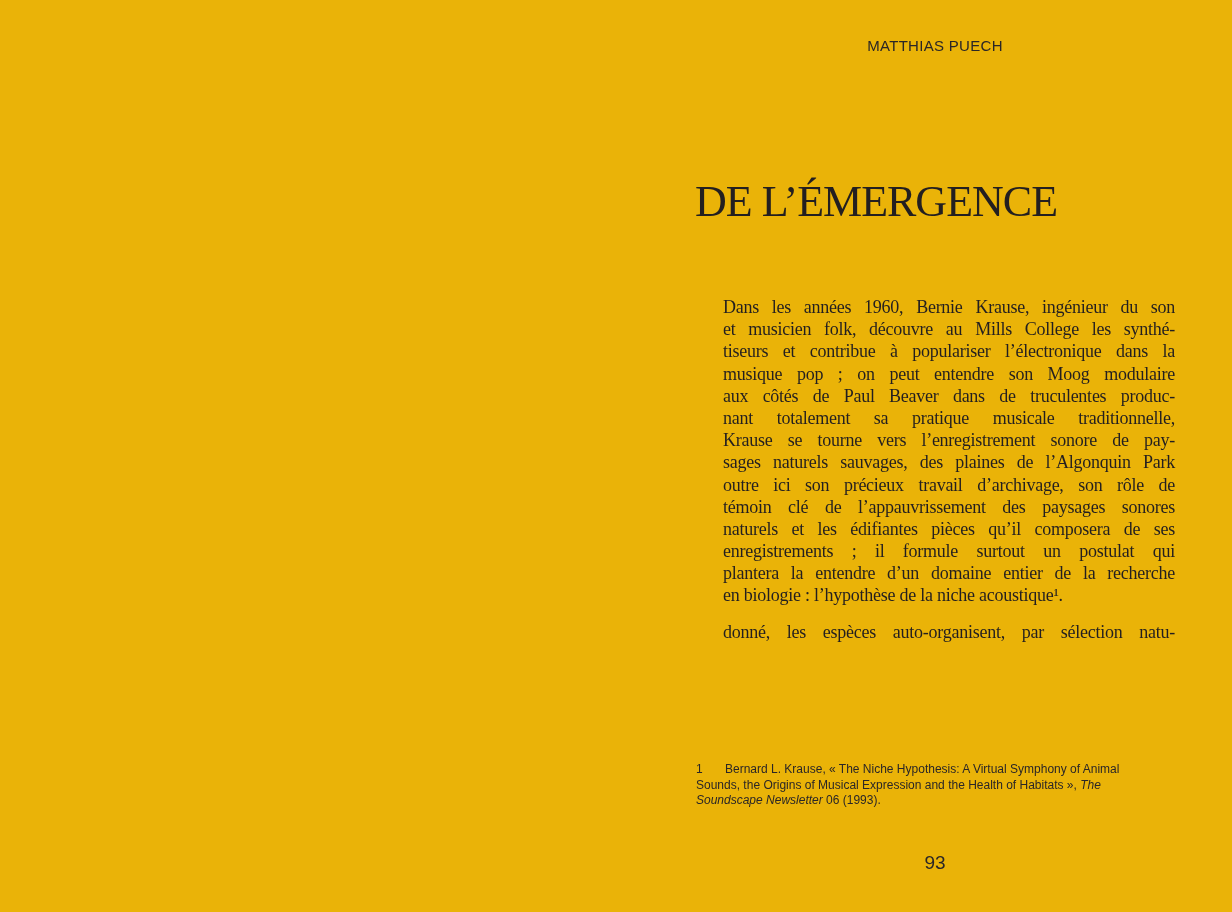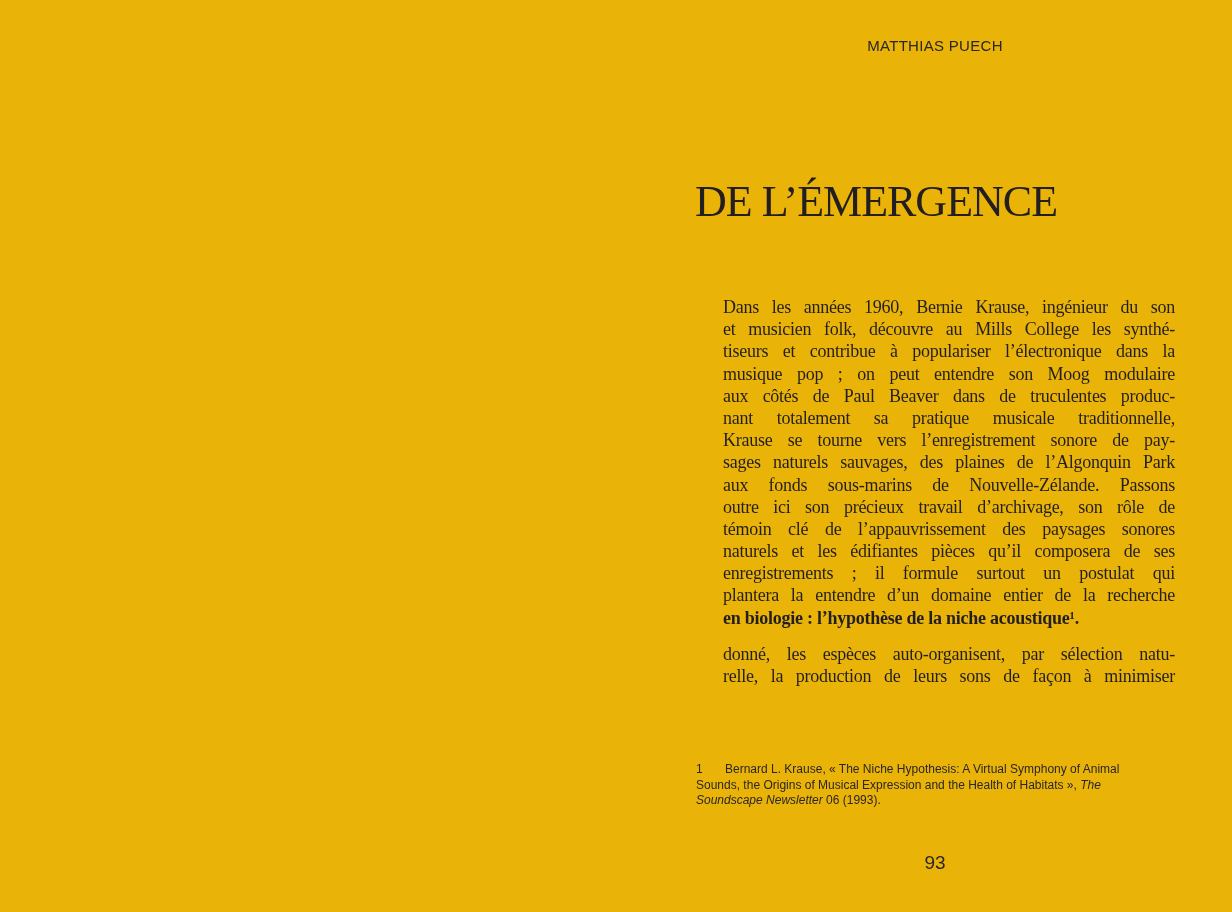--- a/index.html
+++ b/index.html
@@ -37,21 +37,21 @@
     letter-spacing:-0.25px;
   }
   .para{margin:0;padding:0;}
   .para + .para{margin-top:14px;}
   .bline{
     text-align:justify;
     text-align-last:justify;
     height:22.2px;
     overflow:visible;
   }
-  .bline.last-left{text-align-last:left;font-weight:bold;}
+  .bline.last-left{text-align-last:left;}
   .footnote{
     position:absolute;left:696px;top:762px;width:460px;
     font-family:"Liberation Sans", sans-serif;
     font-size:12px;line-height:15.7px;
     color:#2a2627;
   }
   .fnline{white-space:nowrap;}
   .fn-num{display:inline-block;width:29px;}
   .fn-it{font-style:italic;}
   .folio{
@@ -74,31 +74,29 @@
   <div class="body-text">
       <div class="para">
         <div class="bline">Dans les années 1960, Bernie Krause, ingénieur du son</div>
         <div class="bline">et musicien folk, découvre au Mills College les synthé-</div>
         <div class="bline">tiseurs et contribue à populariser l’électronique dans la</div>
         <div class="bline">musique pop ; on peut entendre son Moog modulaire</div>
         <div class="bline">aux côtés de Paul Beaver dans de truculentes produc-</div>
         <div class="bline">nant totalement sa pratique musicale traditionnelle,</div>
         <div class="bline">Krause se tourne vers l’enregistrement sonore de pay-</div>
         <div class="bline">sages naturels sauvages, des plaines de l’Algonquin Park</div>
-        <div class="bline">aux fonds sous-marins de Nouvelle-Zélande. Passons</div>
         <div class="bline">outre ici son précieux travail d’archivage, son rôle de</div>
         <div class="bline">témoin clé de l’appauvrissement des paysages sonores</div>
         <div class="bline">naturels et les édifiantes pièces qu’il composera de ses</div>
         <div class="bline">enregistrements ; il formule surtout un postulat qui</div>
         <div class="bline">plantera la entendre d’un domaine entier de la recherche</div>
         <div class="bline last-left">en biologie : l’hypothèse de la niche acoustique¹.</div>
       </div>
       <div class="para">
         <div class="bline">donné, les espèces auto-organisent, par sélection natu-</div>
-        <div class="bline">relle, la production de leurs sons de façon à minimiser</div>
       </div>
     </div>
 
   <div class="footnote">
       <div class="fnline"><span class="fn-num">1</span><span>Bernard L. Krause, « The Niche Hypothesis: A Virtual Symphony of Animal</span></div>
       <div class="fnline"><span>Sounds, the Origins of Musical Expression and the Health of Habitats », </span><span class="fn-it">The</span></div>
       <div class="fnline"><span class="fn-it">Soundscape Newsletter</span><span> 06 (1993).</span></div>
     </div>
 
   <div class="folio">93</div>

